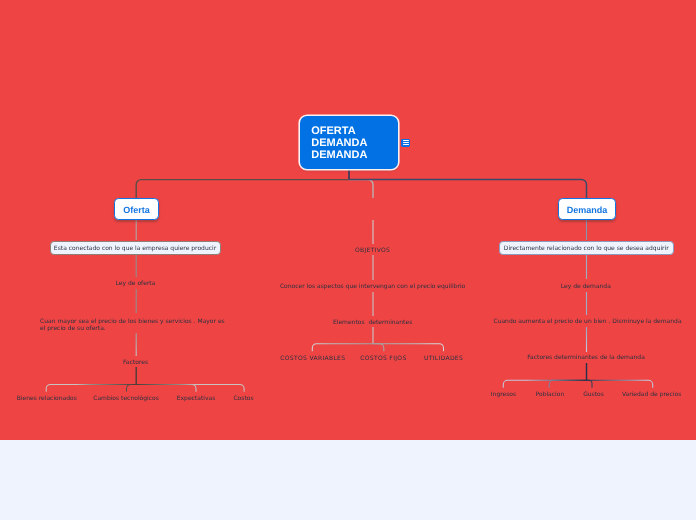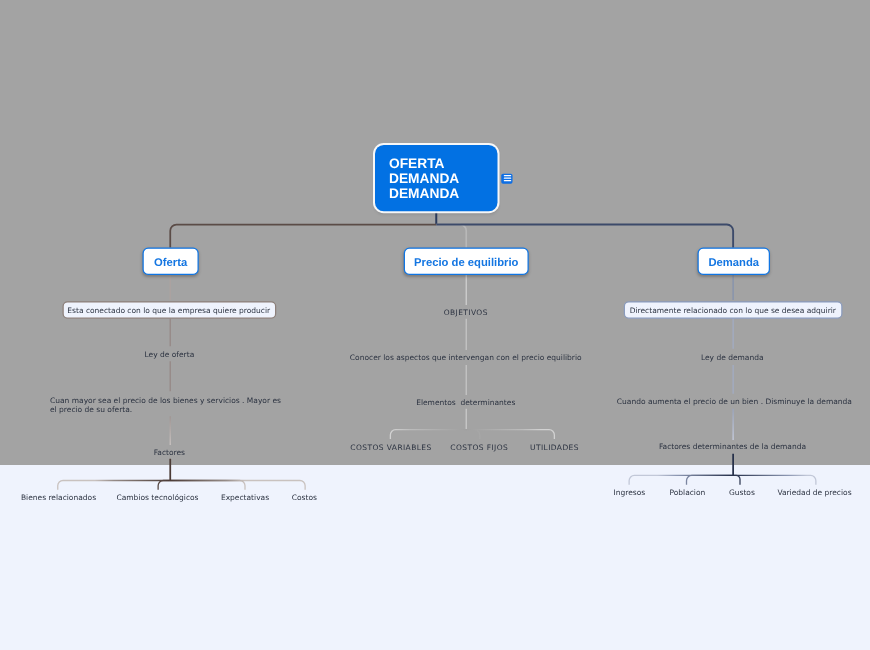--- a/index.html
+++ b/index.html
@@ -1,21 +1,21 @@
 <!DOCTYPE html>
 <html><head>
 <meta charset="utf-8">
 <title>OFERTA PRECIO DEMANDA</title>
 <style>
   html,body{margin:0;padding:0;}
   body{width:696px;height:520px;background:#eff3fd;overflow:hidden;
        font-family:"DejaVu Sans",sans-serif;
        -webkit-font-smoothing:antialiased;
        text-rendering:geometricPrecision;}
-  #canvas{position:relative;width:696px;height:372px;background:#a3a3a3;}
+  #canvas{position:relative;width:696px;height:440px;background:#ef4444;}
   svg.links{position:absolute;left:0;top:0;width:696px;height:520px;}
 
   .root-node{position:absolute;left:300px;top:116px;width:98px;height:53px;
        background:#0271e3;border-radius:7px;color:#ffffff;font-weight:bold;
        font-family:"Liberation Sans",sans-serif;
        font-size:11px;line-height:12px;box-sizing:border-box;
        padding:8.8px 0 0 11.2px;
        box-shadow:0 0 0 1.6px rgba(255,255,255,0.92), 0 1.5px 2.5px rgba(40,45,60,0.20);}
   .root-node div{white-space:nowrap;}
 
@@ -183,21 +183,20 @@
     <div>DEMANDA</div>
   </div>
 
   <div class="note-icon">
     <i></i>
     <i></i>
     <i></i>
   </div>
 
   <div class="branch-node" style="left:114px;top:198.3px;width:45px;height:22px;">Oferta</div>
-  <div class="branch-node" style="left:323px;top:198.3px;width:100px;height:22px;">Precio de equilibrio</div>
   <div class="branch-node" style="left:558px;top:198.3px;width:58px;height:22px;">Demanda</div>
 
   <div class="pillbox" style="left:49.5px;top:241.0px;width:171px;border:1px solid #8d807b;">Esta conectado con lo que la empresa quiere producir</div>
   <div class="lbl" style="left:135.5px;top:284.0px;">Ley de oferta</div>
   <div class="lbl left" style="left:40px;top:324.5px;"><div>Cuan mayor sea el precio de los bienes y servicios . Mayor es</div><div>el precio de su oferta.</div></div>
   <div class="lbl" style="left:135.5px;top:363.0px;">Factores</div>
   <div class="lbl" style="left:46.8px;top:398.8px;">Bienes relacionados</div>
   <div class="lbl" style="left:126px;top:398.8px;">Cambios tecnológicos</div>
   <div class="lbl" style="left:196px;top:398.8px;">Expectativas</div>
   <div class="lbl" style="left:243.5px;top:398.8px;">Costos</div>

